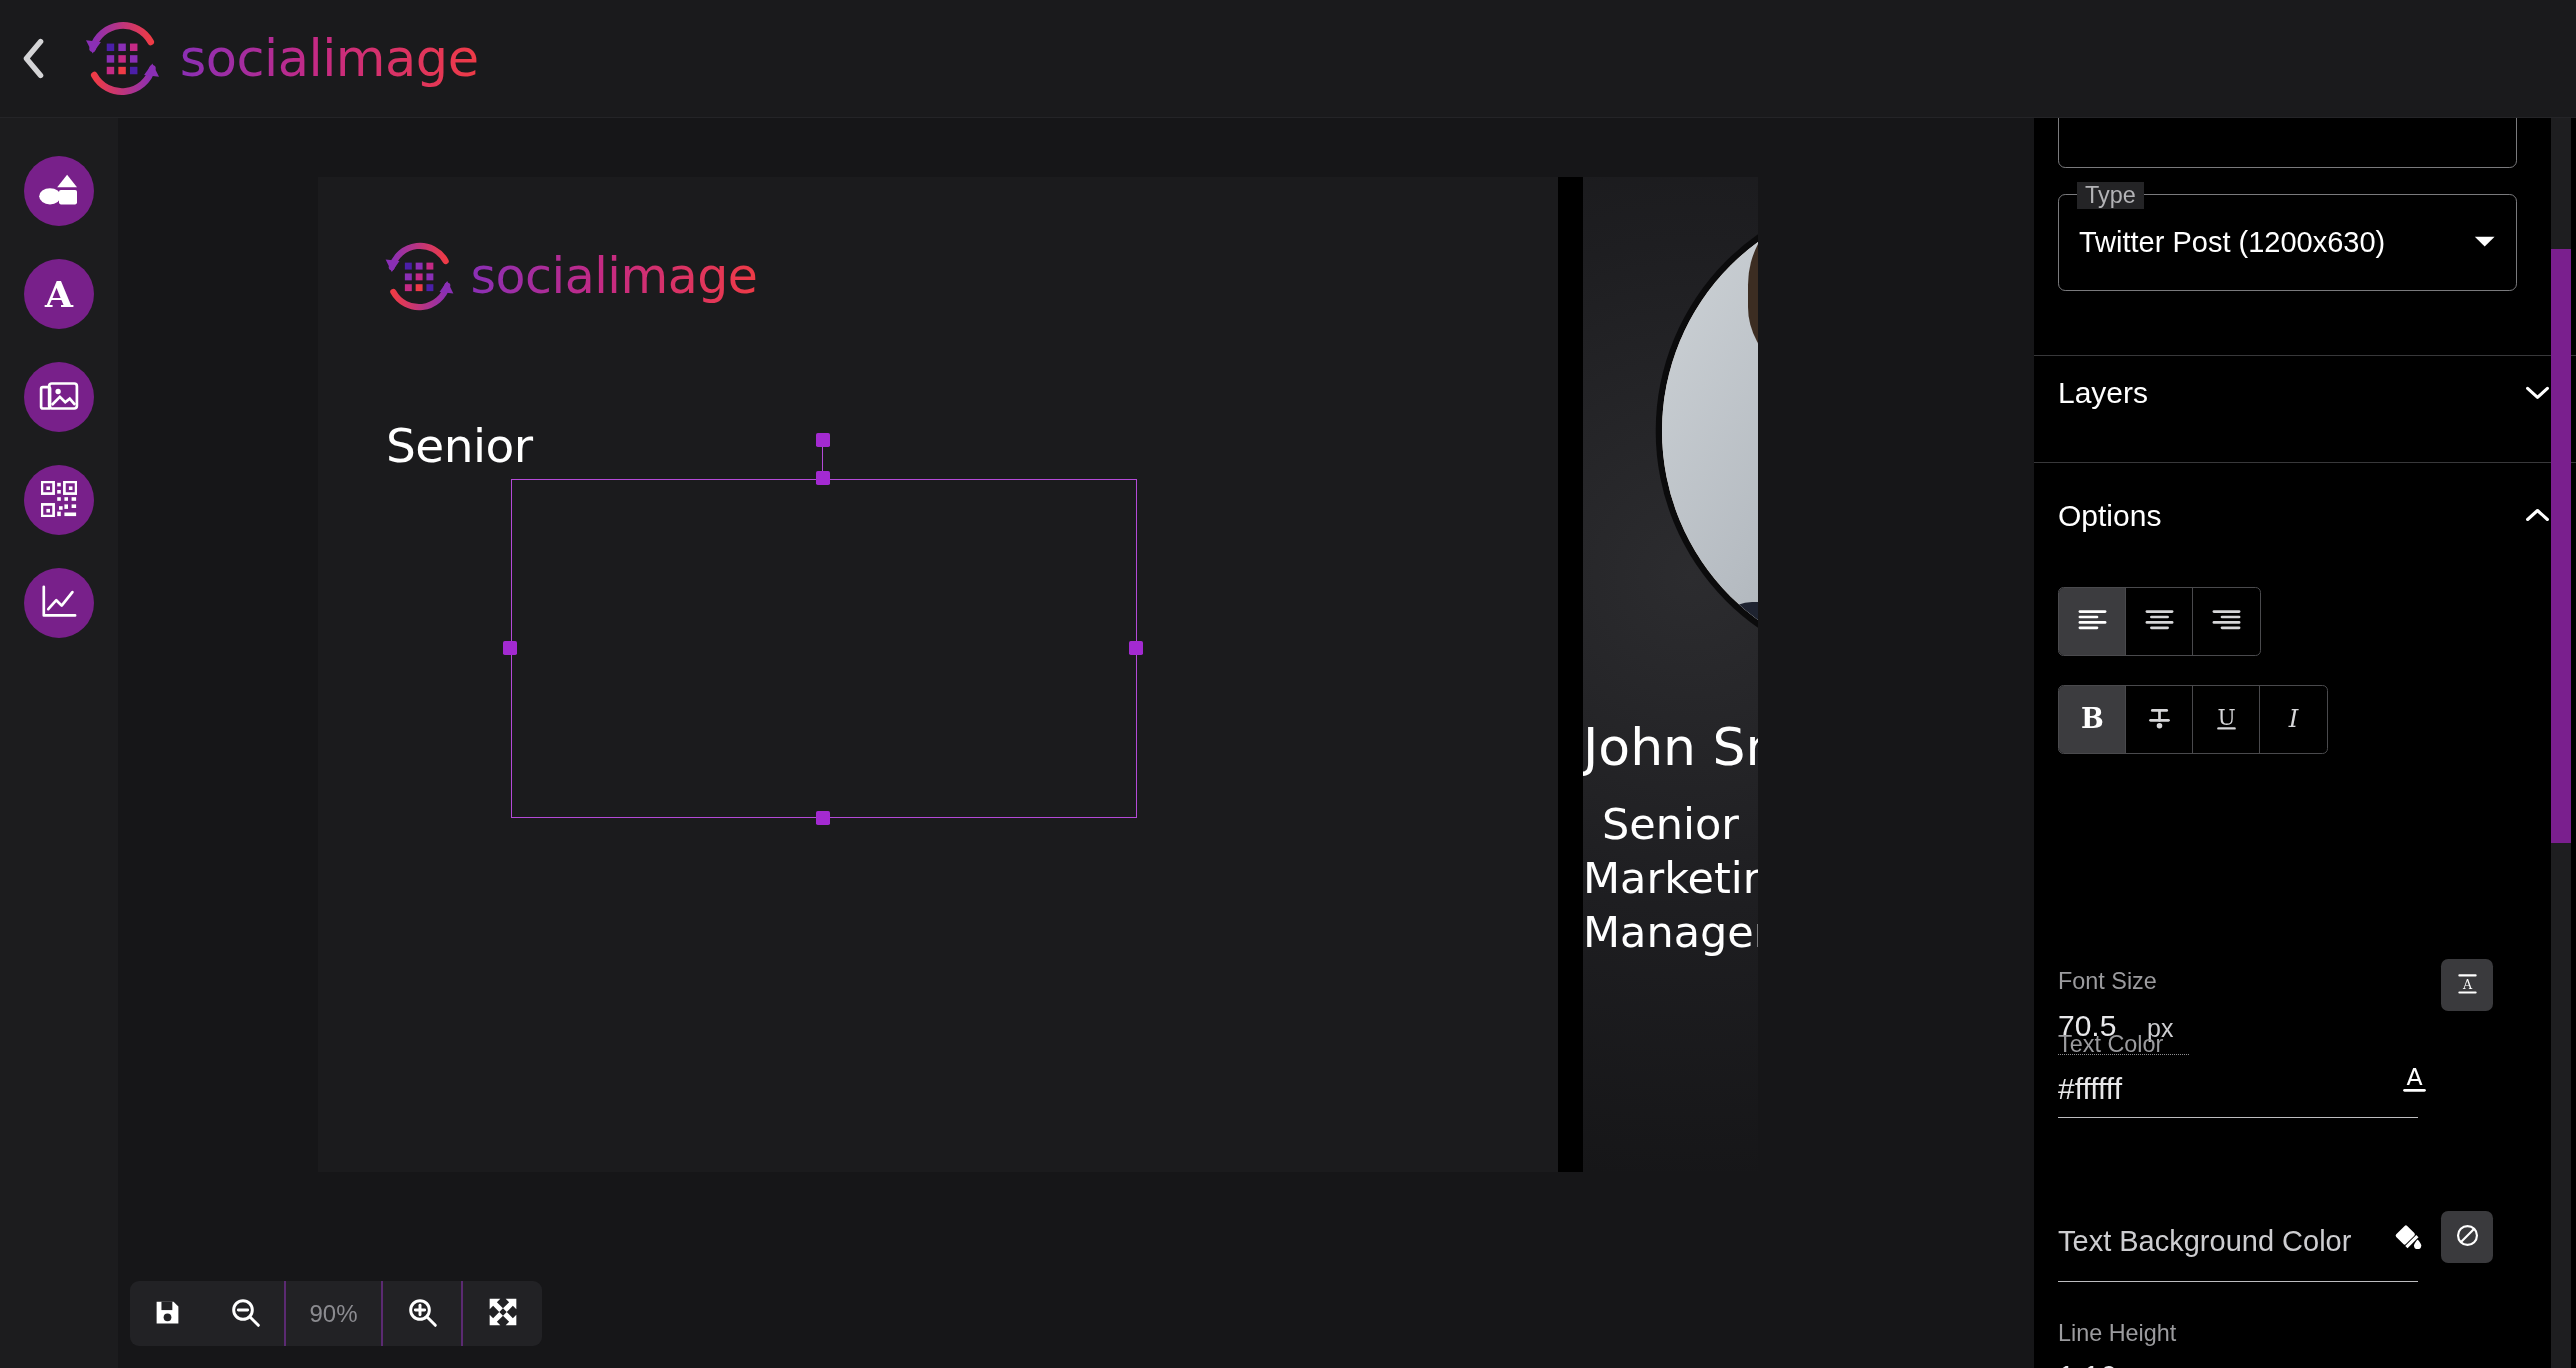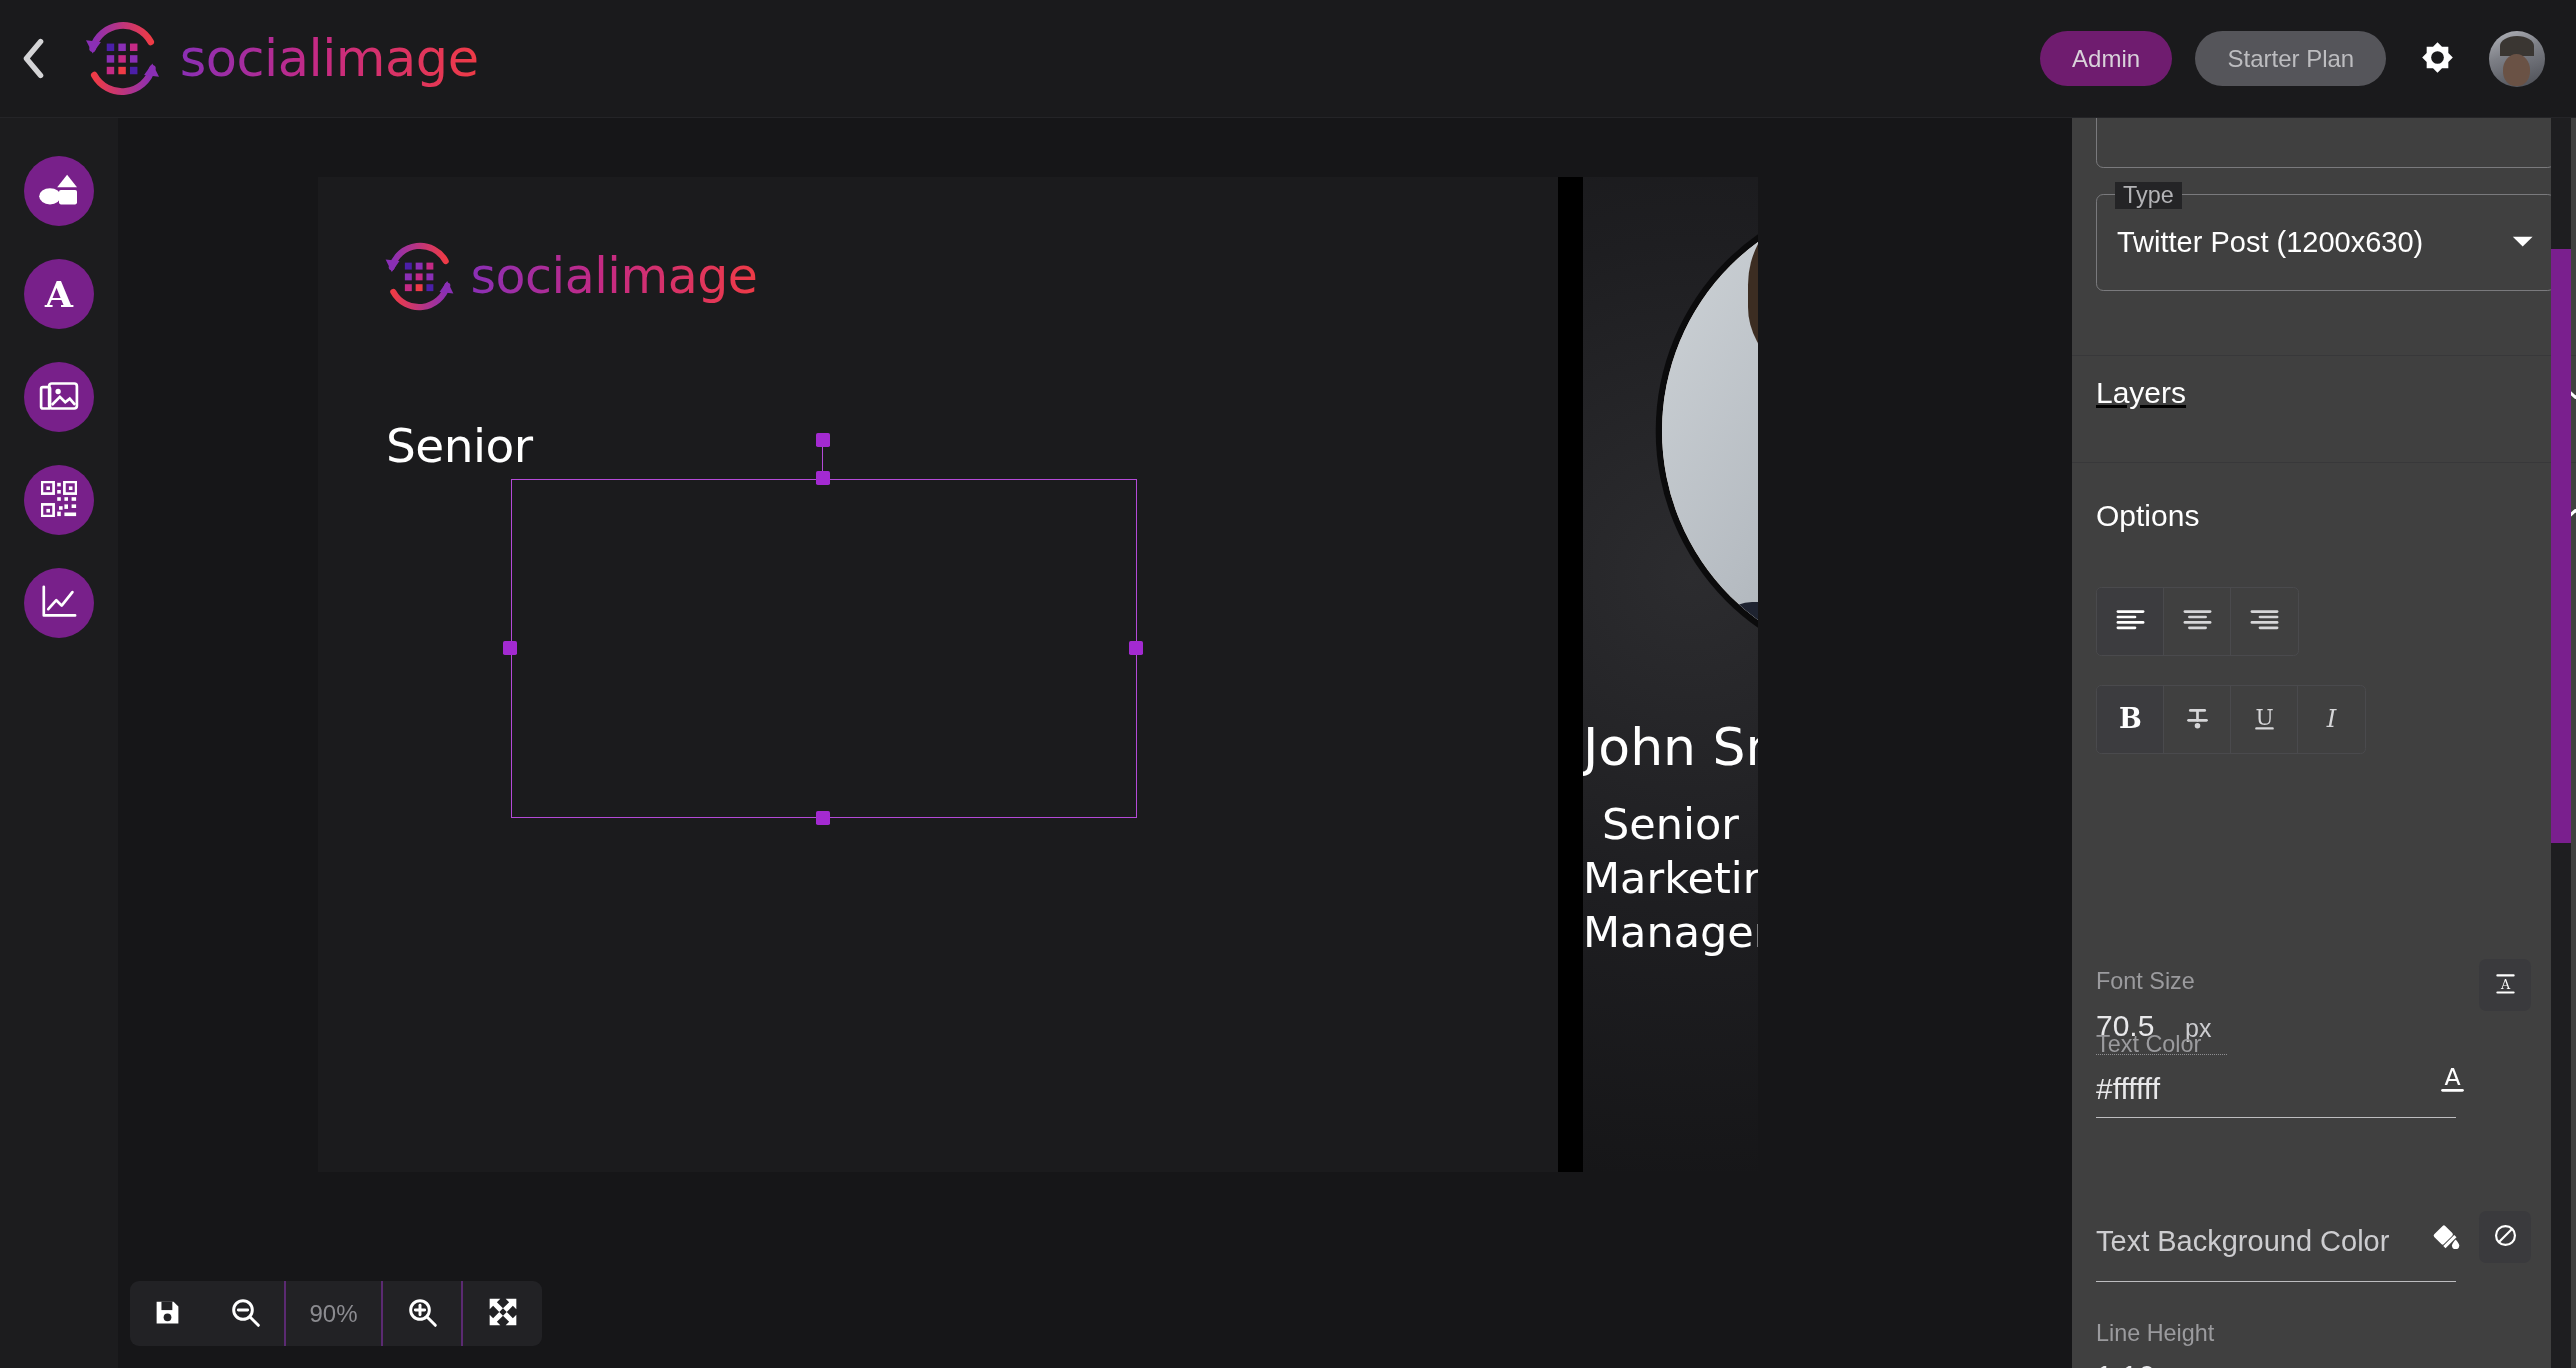--- a/index.html
+++ b/index.html
@@ -146,22 +146,22 @@
   }
   .bb-item {
     height: 65px; display: flex; align-items: center; justify-content: center;
     padding: 0 23.4px; cursor: pointer; color: #fff;
   }
   .bb-div { width: 1.8px; height: 65px; background: #5b2a72; }
   .bb-zoom { color: #8b8b90; font-size: 24px; min-width: 90px; }
 
   
   .rpanel {
-    position: absolute; right: 0; top: 118px; width: 504px; height: 1250px;
-    background: #404040; overflow: hidden;
+    position: absolute; right: 0; top: 118px; width: 542px; height: 1250px;
+    background: #000000; overflow: hidden;
   }
   .rp-inner { position: absolute; left: 0; top: 0; width: 509px; }
 
   .cut-field {
     position: absolute; left: 24px; top: -36px; width: 459px; height: 86px;
     border: 0.9px solid #7a7a7d; border-radius: 7.2px;
   }
 
   .field {
     position: absolute; left: 24px; width: 459px; height: 97px;
@@ -257,33 +257,20 @@
               <rect x="59" y="46" width="9" height="9" fill="#8a2fb5"></rect>
             <rect x="31" y="60" width="9" height="9" fill="#c42a85"></rect>
               <rect x="45" y="60" width="9" height="9" fill="#ef3b46"></rect>
               <rect x="59" y="60" width="9" height="9" fill="#4b1fa8"></rect>
           </g>
         </svg>
       </div>
       <div class="brand-text">socialimage</div>
     </div>
 
-    <div class="header-right">
-      <div class="pill pill-admin">Admin</div>
-      <div class="pill pill-plan">Starter Plan</div>
-      <div class="gear-btn">
-        <span>
-          <svg width="49" height="49" viewBox="0 0 24 24" fill="#fff">
-            <path d="M12 1.5l2.2 2.2h3.1v3.1L19.5 9l-2.2 2.2v3.1h-3.1L12 16.5 9.8 14.3H6.7v-3.1L4.5 9l2.2-2.2V3.7h3.1L12 1.5z" transform="translate(0 3)"></path>
-            <circle cx="12" cy="12" r="3.1" fill="#1a1a1c"></circle>
-          </svg>
-        </span>
-      </div>
-      <div class="avatar"></div>
-    </div>
   </div>
 
   <div class="rail">
     <div class="tool">
       <span>
         <svg width="40" height="36" viewBox="0 0 44 40" fill="#fff">
           <polygon points="31,3 42,17 20,17"></polygon>
           <rect x="22" y="20" width="20" height="16" rx="2"></rect>
           <ellipse cx="12" cy="27" rx="12" ry="9"></ellipse>
         </svg>

